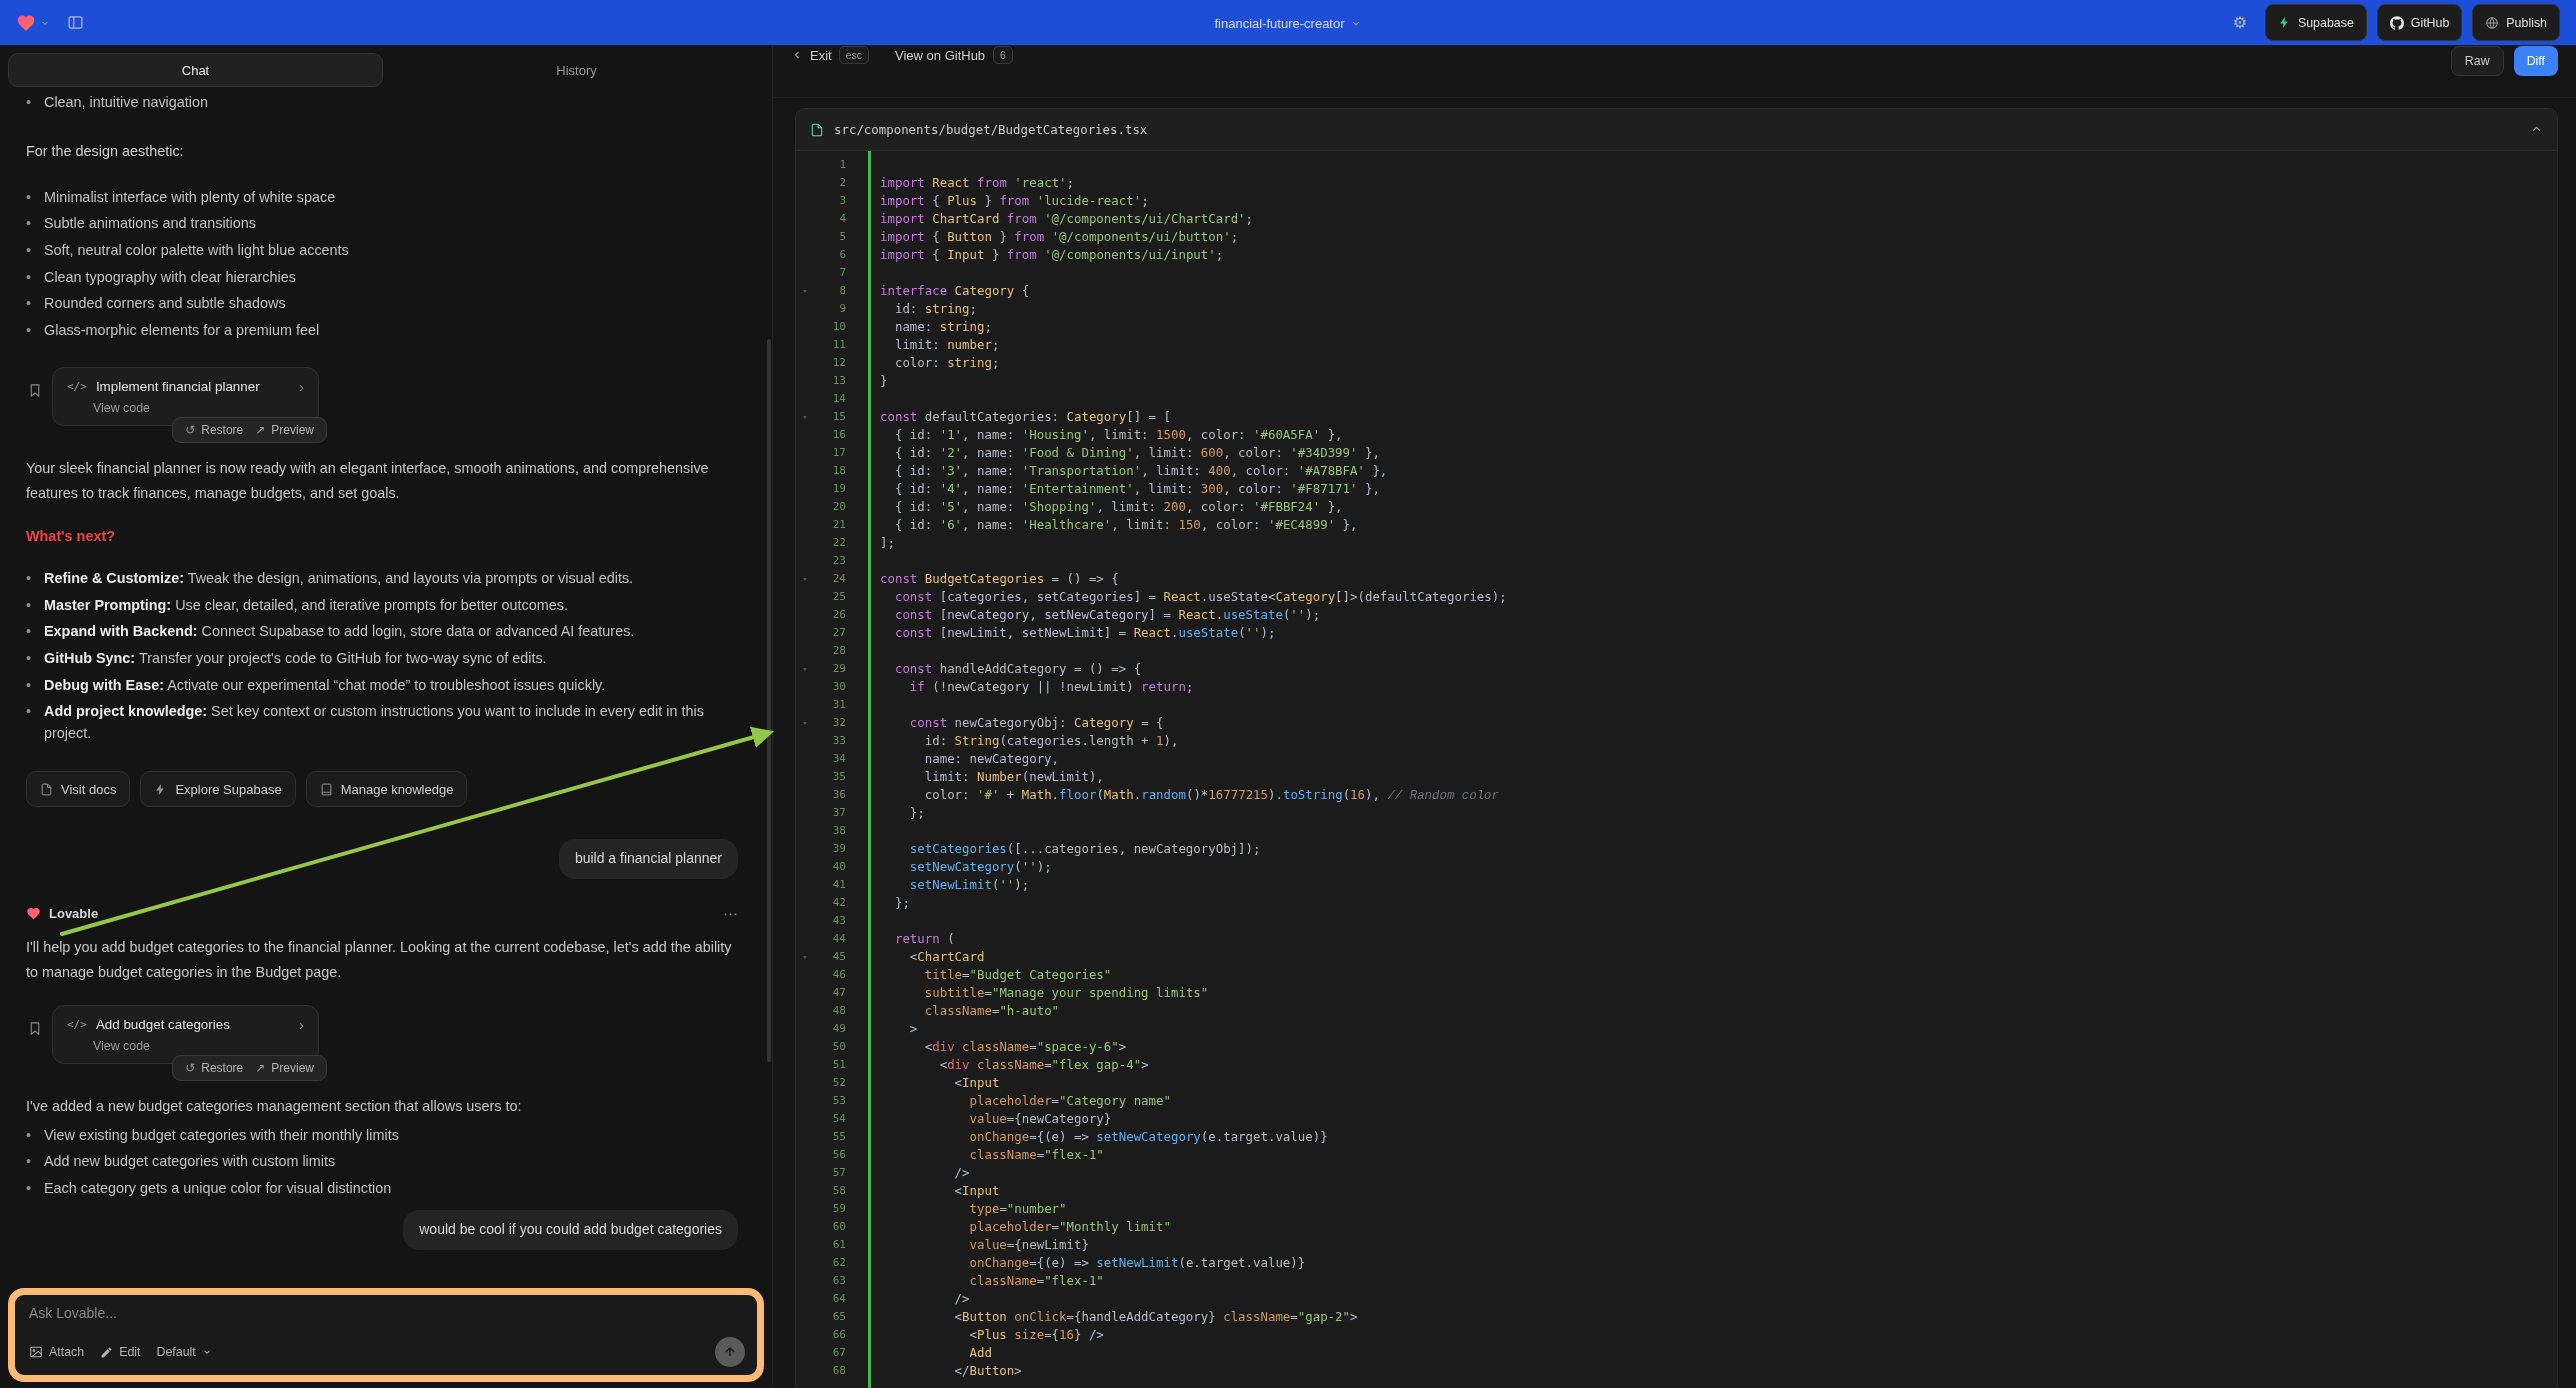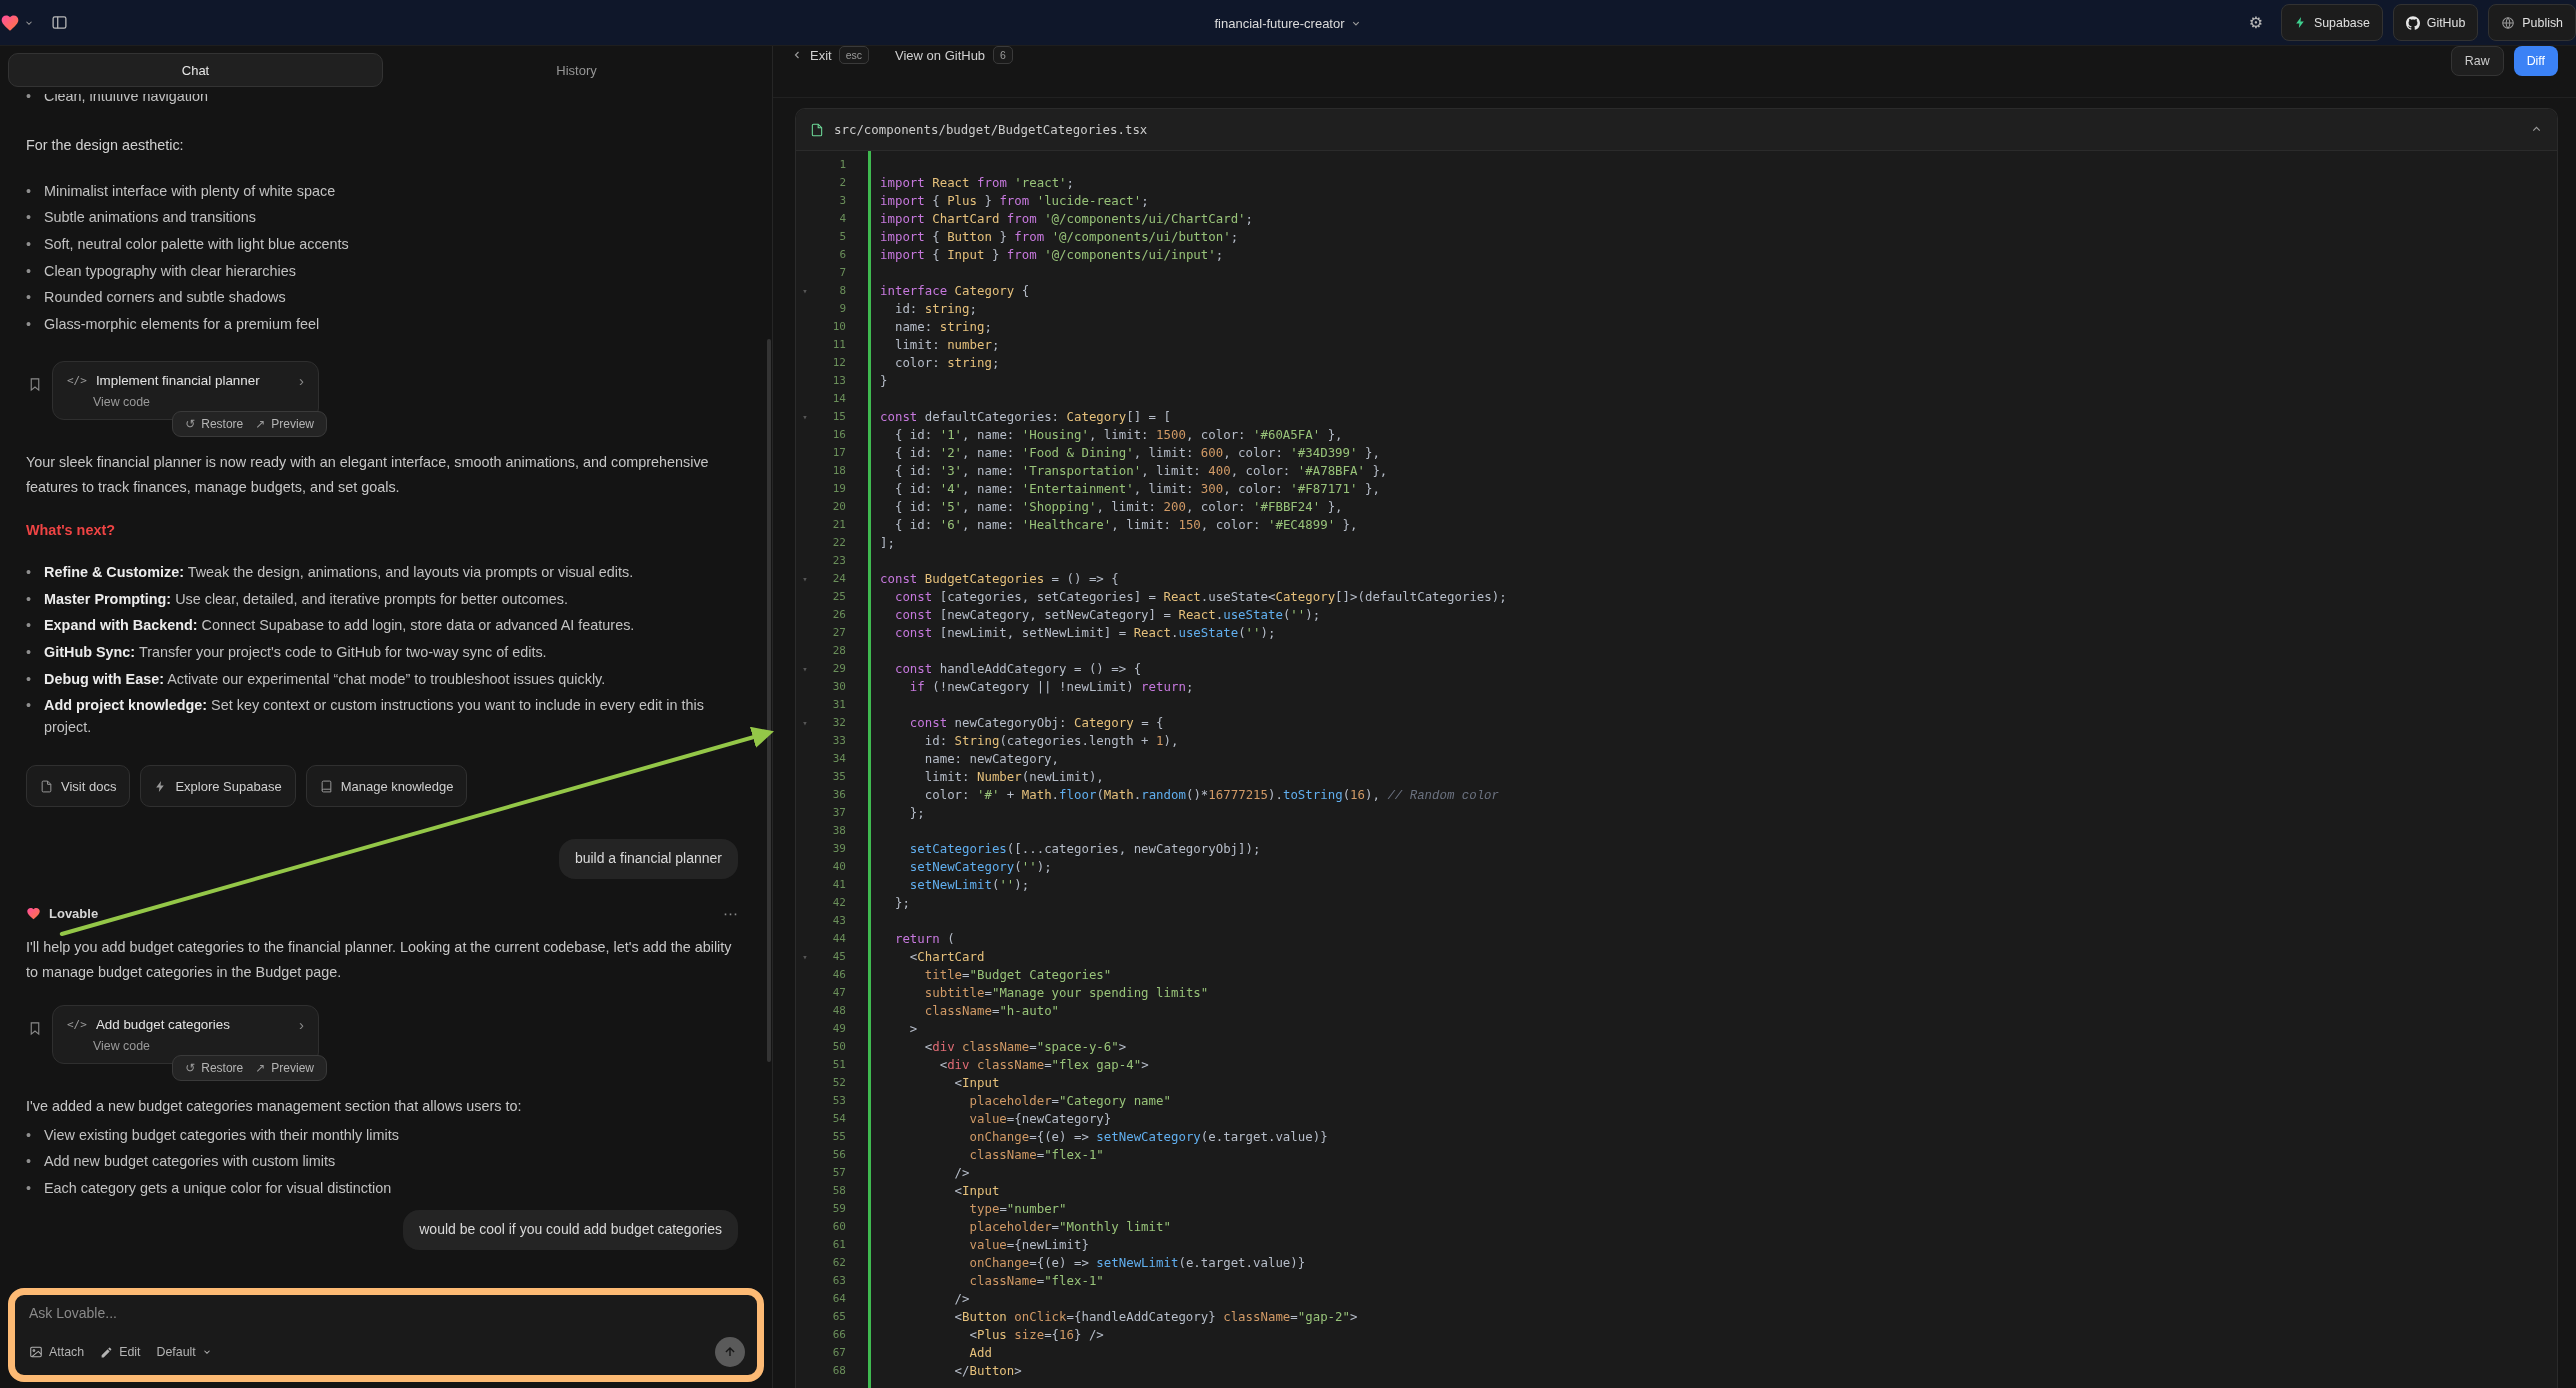--- a/index.html
+++ b/index.html
@@ -1,22 +1,22 @@
 <!DOCTYPE html>
 <html><head>
 <meta charset="utf-8">
 <style>
   * { margin:0; padding:0; box-sizing:border-box; }
   html,body { width:2576px; height:1388px; overflow:hidden; background:#0b0b0b;
               font-family:"Liberation Sans", sans-serif; color:#d4d4d4; }
   .app { width:100%; height:100%; display:flex; flex-direction:column; }
 
   
-  .topbar { height:46px; flex:0 0 46px; background:#0f172a; border-bottom:1px solid #1e1e1e;
-            display:flex; align-items:center; padding:0 0; position:relative; z-index:5; }
+  .topbar { height:46px; flex:0 0 46px; background:#1d4ed8; border-bottom:1px solid #1e1e1e;
+            display:flex; align-items:center; padding:0 16px; position:relative; z-index:5; }
   .tb-left { display:flex; align-items:center; gap:10px; }
   .logo-btn { display:flex; align-items:center; gap:4px; background:none; border:none; cursor:pointer; }
   .icon-btn { background:none; border:none; color:#b9b9b9; display:flex; align-items:center; justify-content:center;
               width:30px; height:30px; border-radius:8px; cursor:pointer; }
   .tb-center { position:absolute; left:50%; top:0; height:46px; transform:translateX(-50%);
                display:flex; align-items:center; }
   .proj-btn { display:flex; align-items:center; gap:6px; background:none; border:none; color:#dcdcdc;
               font-size:13px; cursor:pointer; }
   .tb-right { margin-left:auto; display:flex; align-items:center; gap:10px; }
   .pill-btn { height:37px; display:flex; align-items:center; gap:7px; padding:0 12px;
@@ -56,21 +56,21 @@
   .code-glyph { font-family:"DejaVu Sans Mono", monospace; font-size:11px; color:#9a9a9a; }
   .vcard-title { font-size:13.4px; color:#e3e3e3; }
   .vcard-chev { margin-left:auto; color:#8a8a8a; font-size:15px; padding-left:18px; }
   .view-code { font-size:12.4px; color:#9a9a9a; margin:6px 0 0 26px; cursor:pointer; width:fit-content; }
   .rp-pill { position:absolute; right:-8px; bottom:-17px; display:flex; align-items:center; gap:12px;
              background:#242424; border:1px solid #3a3a3a; border-radius:9px; padding:5px 12px; }
   .rp-btn { display:flex; align-items:center; gap:6px; font-size:12px; color:#b5b5b5; background:none; border:none; cursor:pointer; }
   .rp-ico { font-size:12px; color:#9a9a9a; }
 
   .actions { display:flex; gap:10px; margin:22px 0 26px; }
-  .action-btn { height:42px; display:flex; align-items:center; gap:8px; padding:0 13px;
+  .action-btn { height:36px; display:flex; align-items:center; gap:8px; padding:0 13px;
                 background:#1b1b1b; border:1px solid #303030; border-radius:10px;
                 color:#cfcfcf; font-size:13px; cursor:pointer; }
 
   .bubble { align-self:flex-end; background:#242424; border-radius:16px; padding:10px 16px;
             color:#d9d9d9; font-size:14px; line-height:1.4; max-width:518px; margin:6px 0 24px; }
 
   .lovable-head { display:flex; align-items:center; gap:8px; margin:2px 0 12px; }
   .lovable-name { font-size:13px; color:#d6d6d6; font-weight:600; }
   .msg-menu { margin-left:auto; color:#8a8a8a; font-size:15px; background:none; border:none; cursor:pointer; }
 

